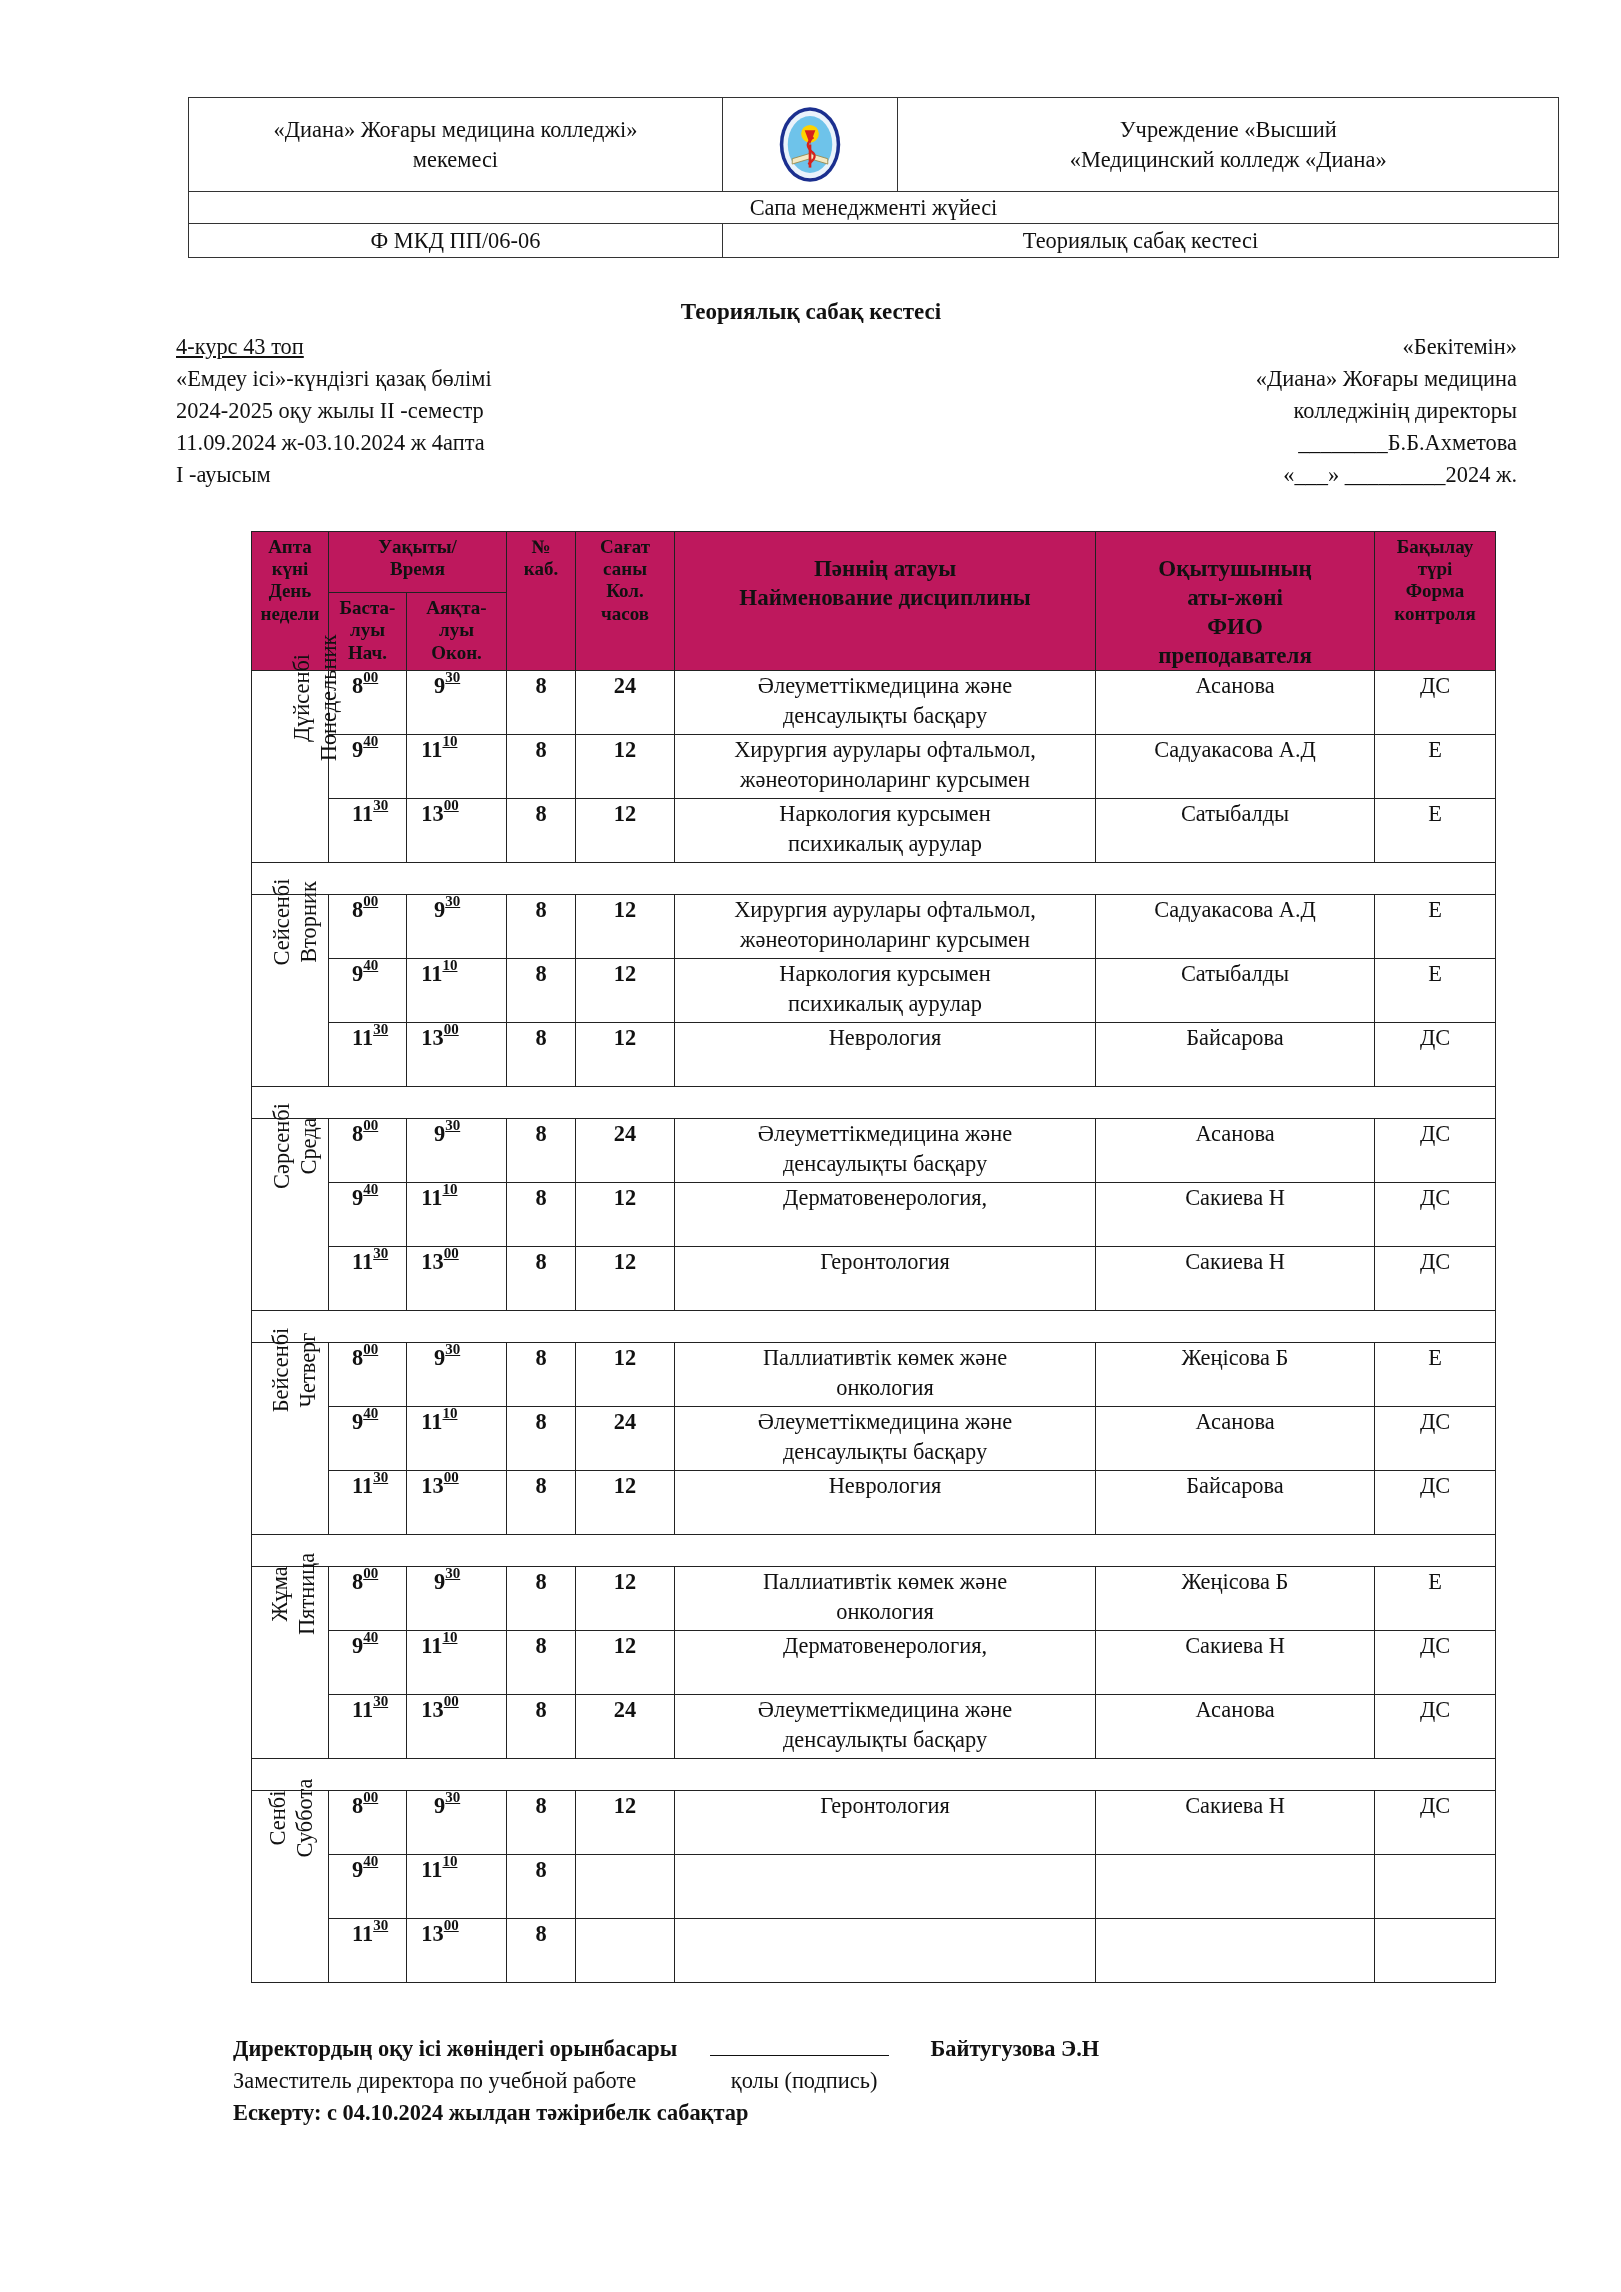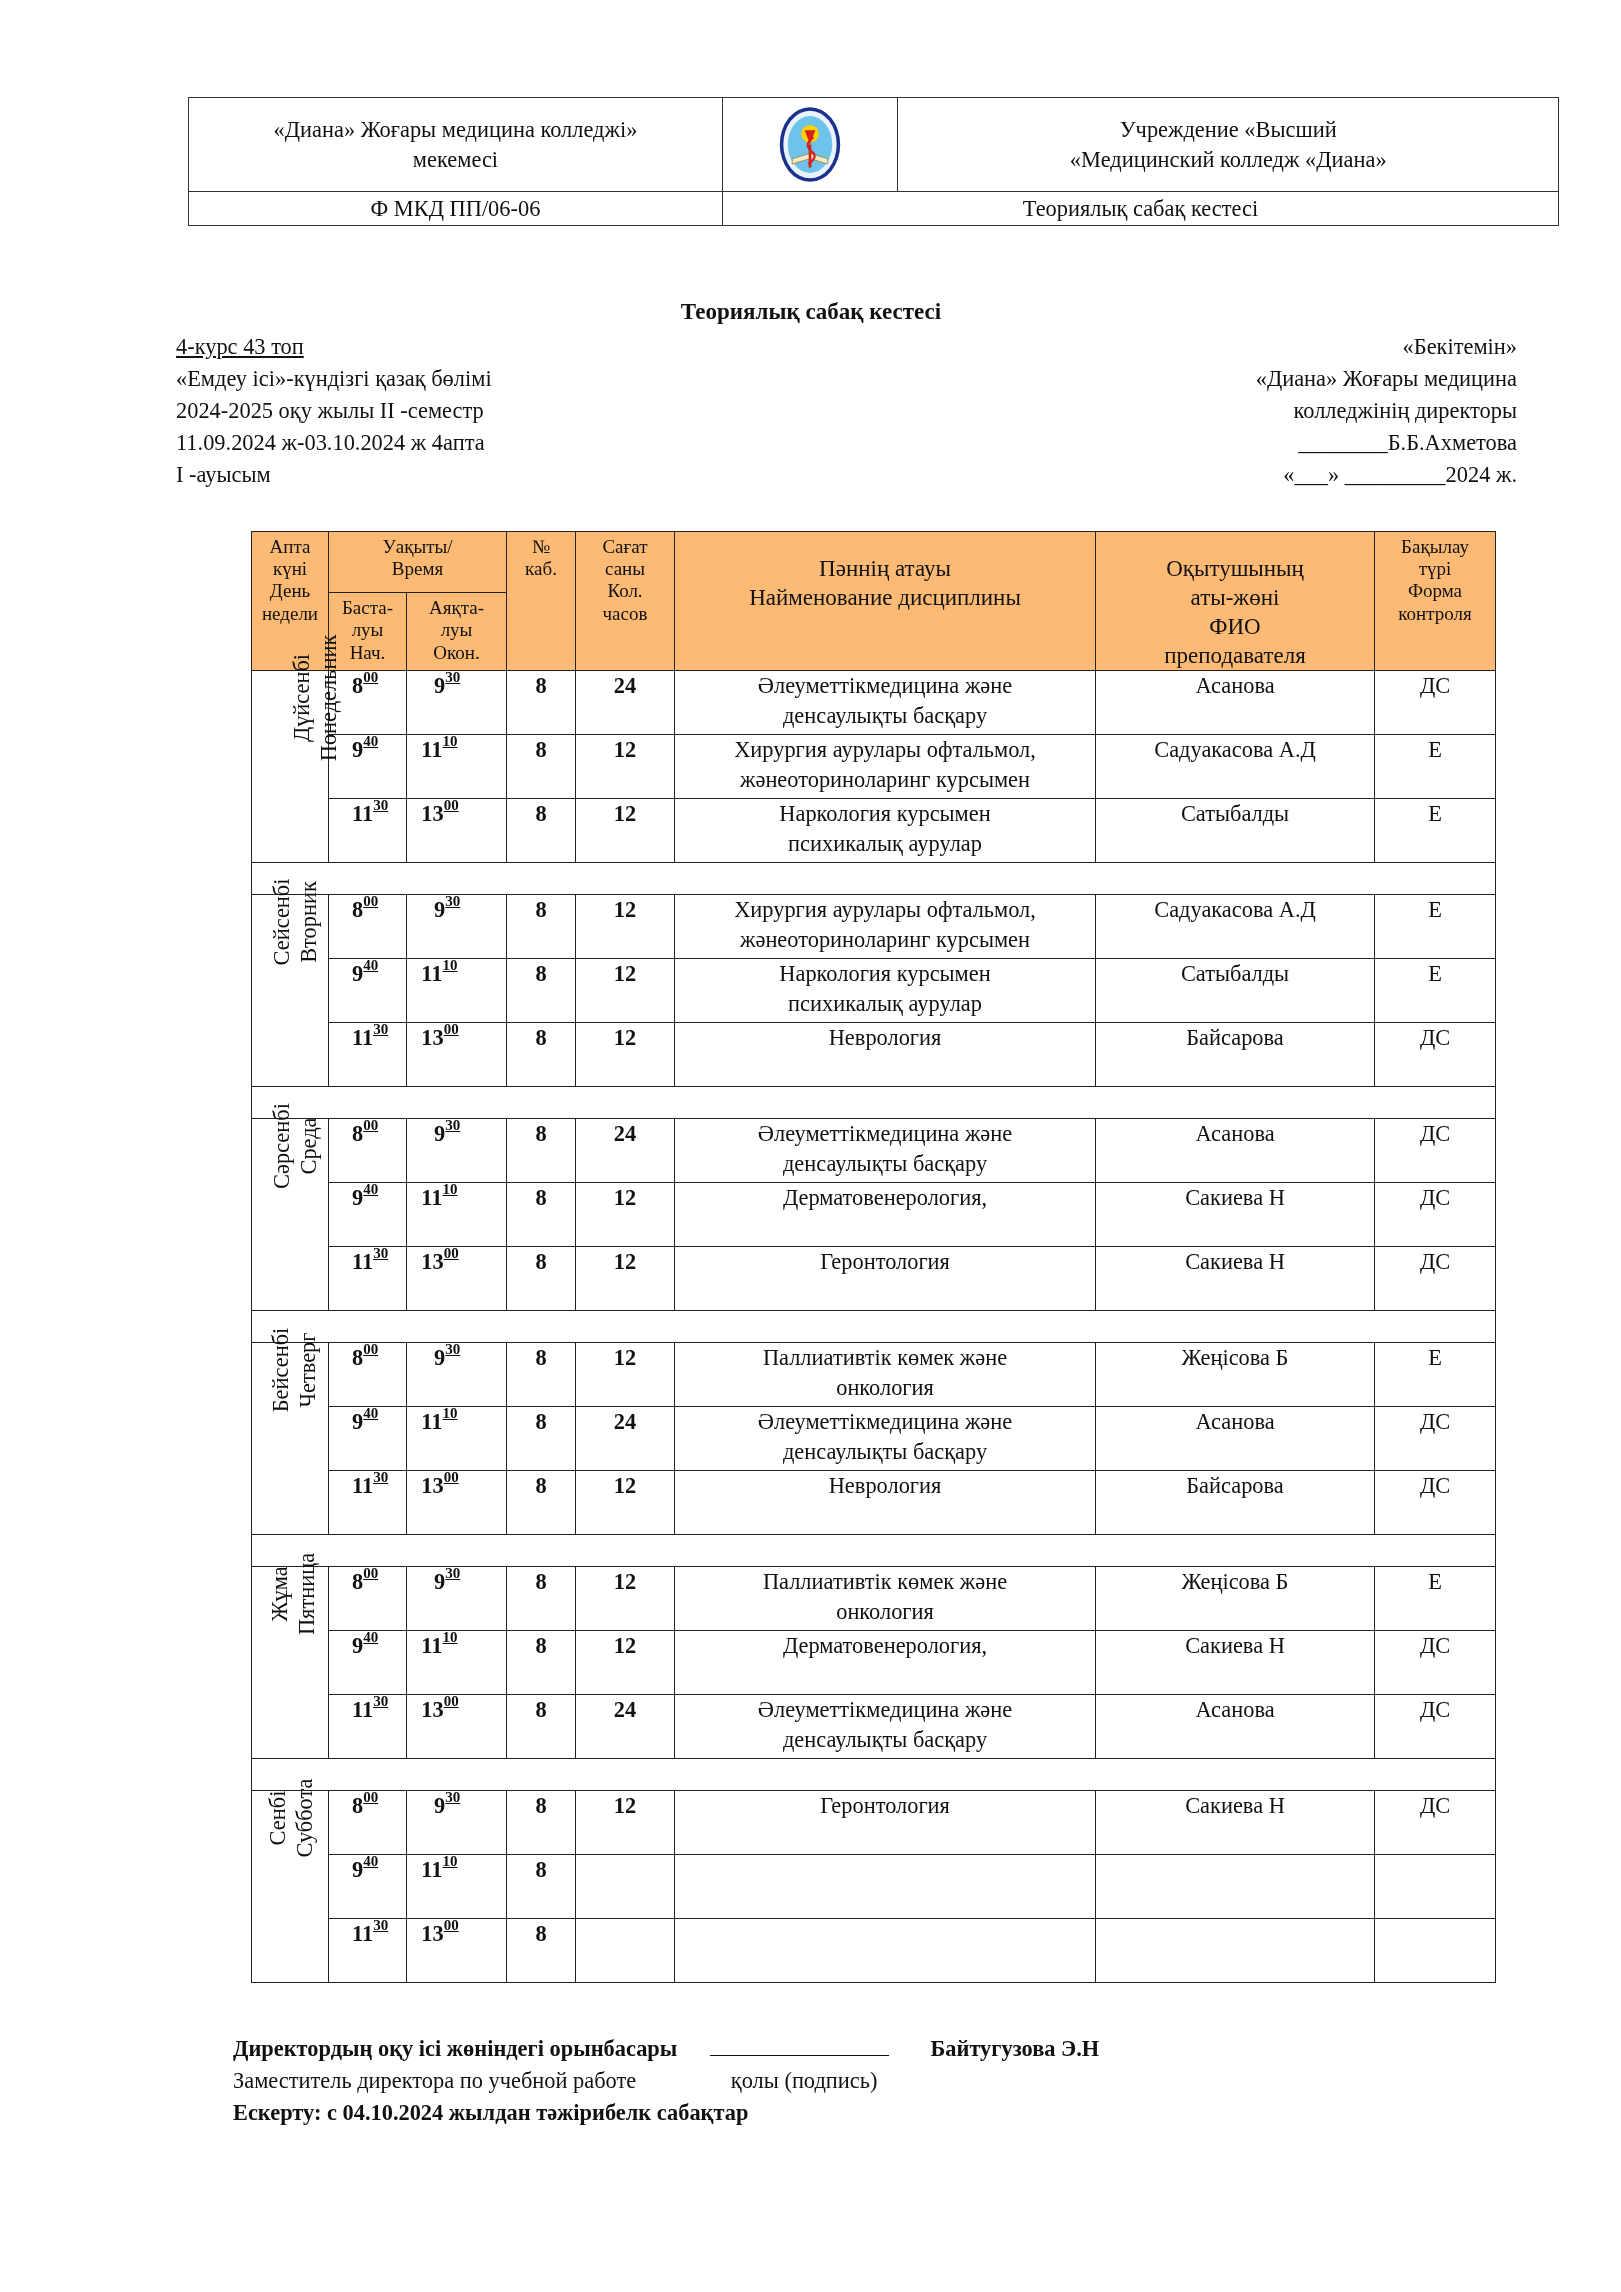--- a/index.html
+++ b/index.html
@@ -15,21 +15,21 @@
   .logo { width: 64px; height: 79px; display: inline-block; vertical-align: middle; }
 
   .doc-title { left: 0; width: 1622px; top: 299px; text-align: center; font-weight: bold; font-size: 23px; }
   .info-left { left: 176px; top: 331px; font-size: 22.4px; line-height: 32px; }
   .info-left .grp { font-weight: normal; text-decoration: underline; }
   .info-right { right: 105px; top: 331px; font-size: 22.4px; line-height: 32px; text-align: right; }
 
   
   table.sched { position: absolute; left: 251px; top: 531px; width: 1243px; border-collapse: collapse; table-layout: fixed; }
   table.sched th, table.sched td { border: 1.8px solid #222; padding: 0; }
-  table.sched th { background: #fdba74; font-weight: normal; text-align: center; vertical-align: top; font-size: 19px; line-height: 22.4px; padding-top: 3.6px; }
+  table.sched th { background: #be185d; font-weight: bold; text-align: center; vertical-align: top; font-size: 19px; line-height: 22.4px; padding-top: 3.6px; }
   table.sched th.big { font-size: 23px; line-height: 29px; padding-top: 22px; }
   table.sched tr.h1 th { height: 56px; }
   table.sched tr.h2 th { height: 72px; }
   table.sched td { height: 63px; vertical-align: top; font-size: 22.4px; line-height: 30px; text-align: center; }
   td.day { vertical-align: middle; text-align: center; }
   .vert { display: inline-block; transform: rotate(-90deg); white-space: nowrap; font-size: 22.4px; line-height: 27px; }
   td.t { font-weight: bold; font-size: 25px; padding-top: 3.6px; }
   td.t.start { text-align: left; padding-left: 23px; }
   td.t sup { font-size: 15px; text-decoration: underline; vertical-align: 10.7px; line-height: 0; }
   td.num { font-weight: bold; font-size: 23px; padding-top: 3.6px; }
@@ -60,20 +60,23 @@
         <path d="M30 28 Q36 44 36 44 Q36 44 42 28 Z" fill="#d7201b"></path>
         <path d="M36 44 L36 70" stroke="#d7201b" stroke-width="3"></path>
         <path d="M40 36 Q28 44 38 52 Q46 58 34 66" stroke="#d7201b" stroke-width="2.5" fill="none"></path>
       </svg>
     </td>
     <td style="width:662px">
       <div>Учреждение «Высший</div>
       <div>«Медицинский колледж «Диана»</div>
     </td>
   </tr>
+  <tr class="r2">
+    <td colspan="3">Сапа менеджменті жүйесі</td>
+  </tr>
   <tr class="r3">
     <td>Ф МКД ПП/06-06</td>
     <td colspan="2">Теориялық сабақ кестесі</td>
   </tr>
 </tbody>
   </table>
 
 <div class="abs doc-title">Теориялық  сабақ кестесі</div>
 
 <div class="abs info-left">

